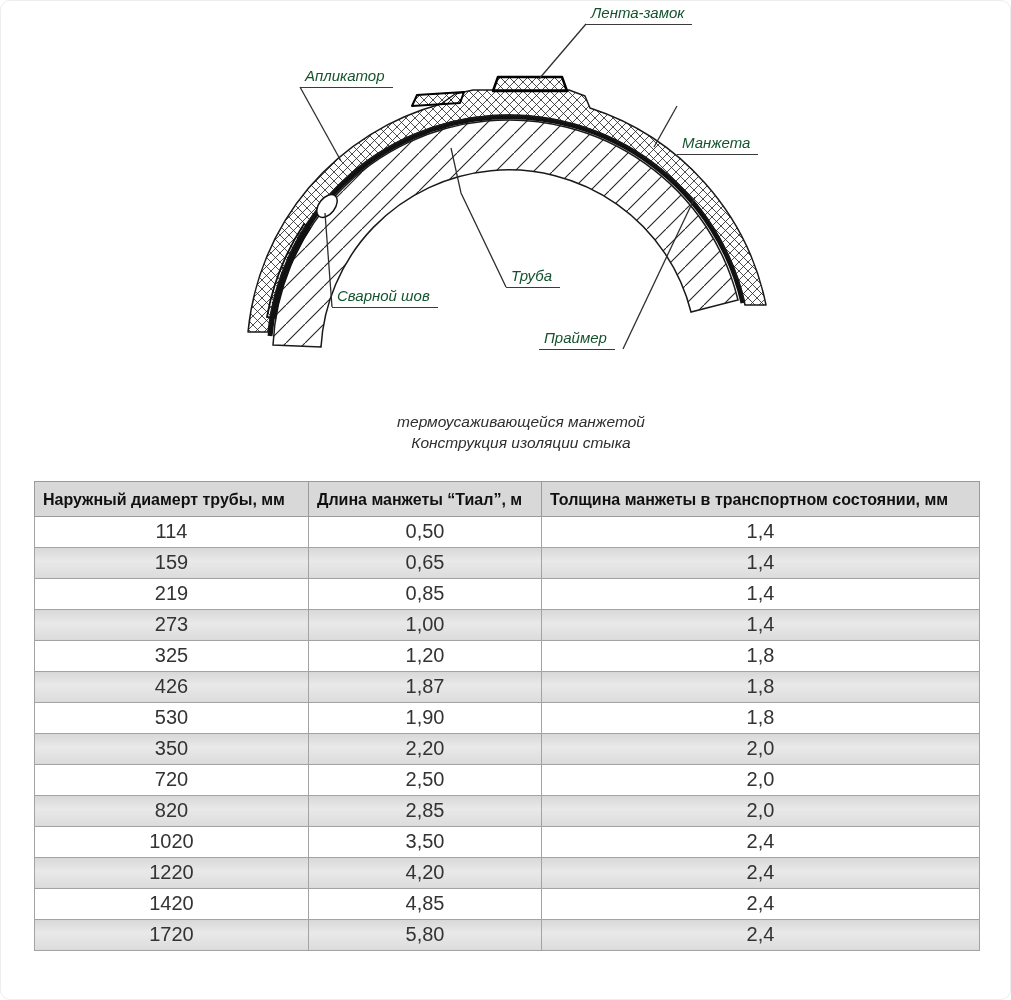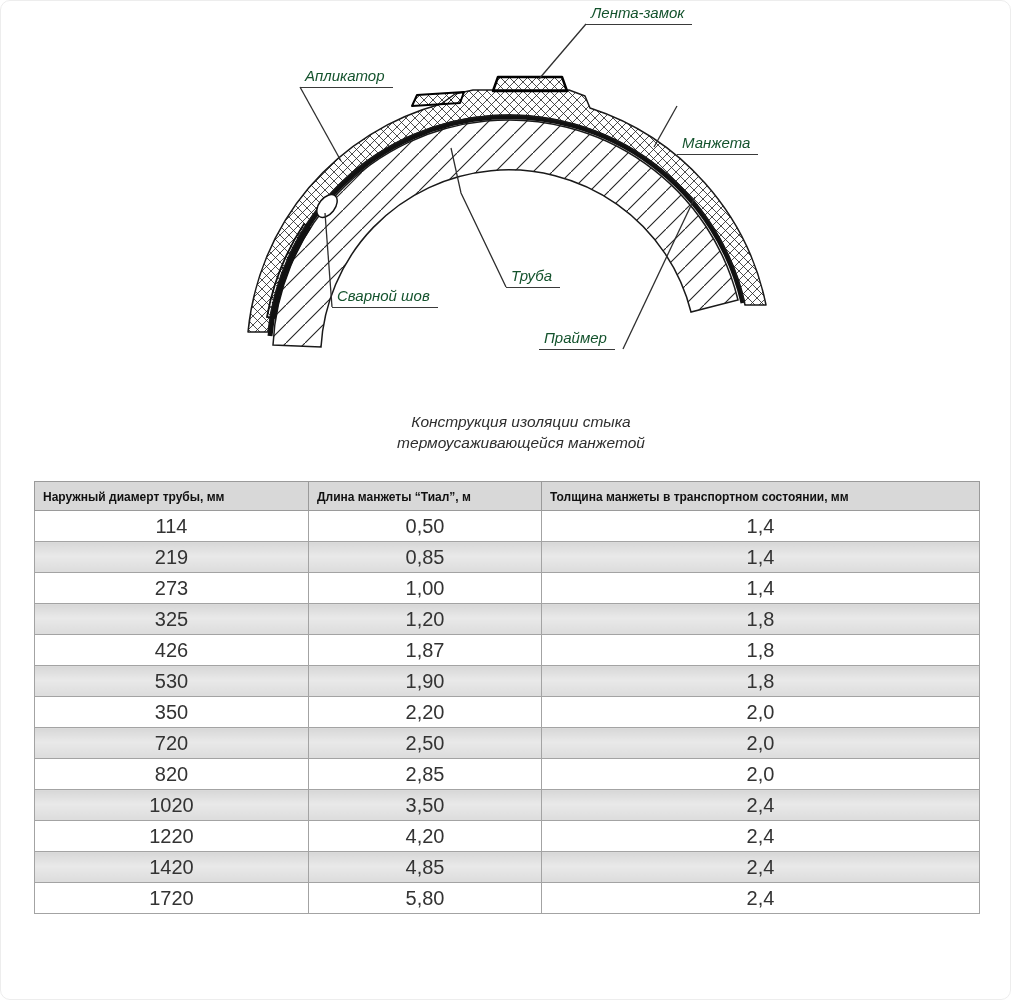--- a/index.html
+++ b/index.html
@@ -21,21 +21,21 @@
     font-style:italic;font-size:15.5px;color:#2e2e2e;line-height:21px;
   }
   
   table.spec{
     position:absolute;left:33px;top:480px;width:945px;
     border-collapse:collapse;table-layout:fixed;
     font-family:"Liberation Sans",sans-serif;
   }
   table.spec th,table.spec td{border:1px solid #a3a3a3;}
   table.spec thead th{
-    background:#d8d8d8;color:#101010;font-weight:700;font-size:12px;
+    background:#d8d8d8;color:#101010;font-weight:700;font-size:16px;
     text-align:left;vertical-align:top;padding:7px 8px 5px;line-height:1.35;
     border-color:#9a9a9a;
   }
   table.spec tbody td{
     height:30px;padding:0 16px;text-align:center;vertical-align:middle;
     font-size:20px;color:#333;background:#fff;
   }
   table.spec tbody tr:nth-child(even) td{
     background:linear-gradient(180deg,#d7d7d7 0%,#e9e9e9 45%,#dcdcdc 100%);
   }
@@ -86,41 +86,46 @@
 
     <div class="diagram-label" style="left:585px;top:3px;">Лента-замок</div>
     <div class="diagram-label" style="left:299px;top:66px;">Апликатор</div>
     <div class="diagram-label" style="left:676px;top:85px;margin-top:48px;">Манжета</div>
     <div class="diagram-label" style="left:505px;top:266px;">Труба</div>
     <div class="diagram-label" style="left:331px;top:286px;">Сварной шов</div>
     <div class="diagram-label" style="left:538px;top:328px;">Праймер</div>
   </div>
 
   <div class="caption">
+    <div>термоусаживающейся манжетой</div>
     <div>Конструкция изоляции стыка</div>
-    <div>термоусаживающейся манжетой</div>
   </div>
 
   <table class="spec">
     <colgroup>
         <col style="width:274px">
         <col style="width:233px">
         <col style="width:438px">
       </colgroup>
     <thead>
       <tr>
         <th>Наружный диамерт трубы, мм</th>
         <th>Длина манжеты “Тиал”, м</th>
         <th>Толщина манжеты в транспортном состоянии, мм</th>
       </tr>
     </thead>
     <tbody>
         <tr>
           <td>114</td>
           <td>0,50</td>
+          <td>1,4</td>
+        </tr>
+        <tr>
+          <td>159</td>
+          <td>0,65</td>
           <td>1,4</td>
         </tr>
         <tr>
           <td>219</td>
           <td>0,85</td>
           <td>1,4</td>
         </tr>
         <tr>
           <td>273</td>
           <td>1,00</td>

